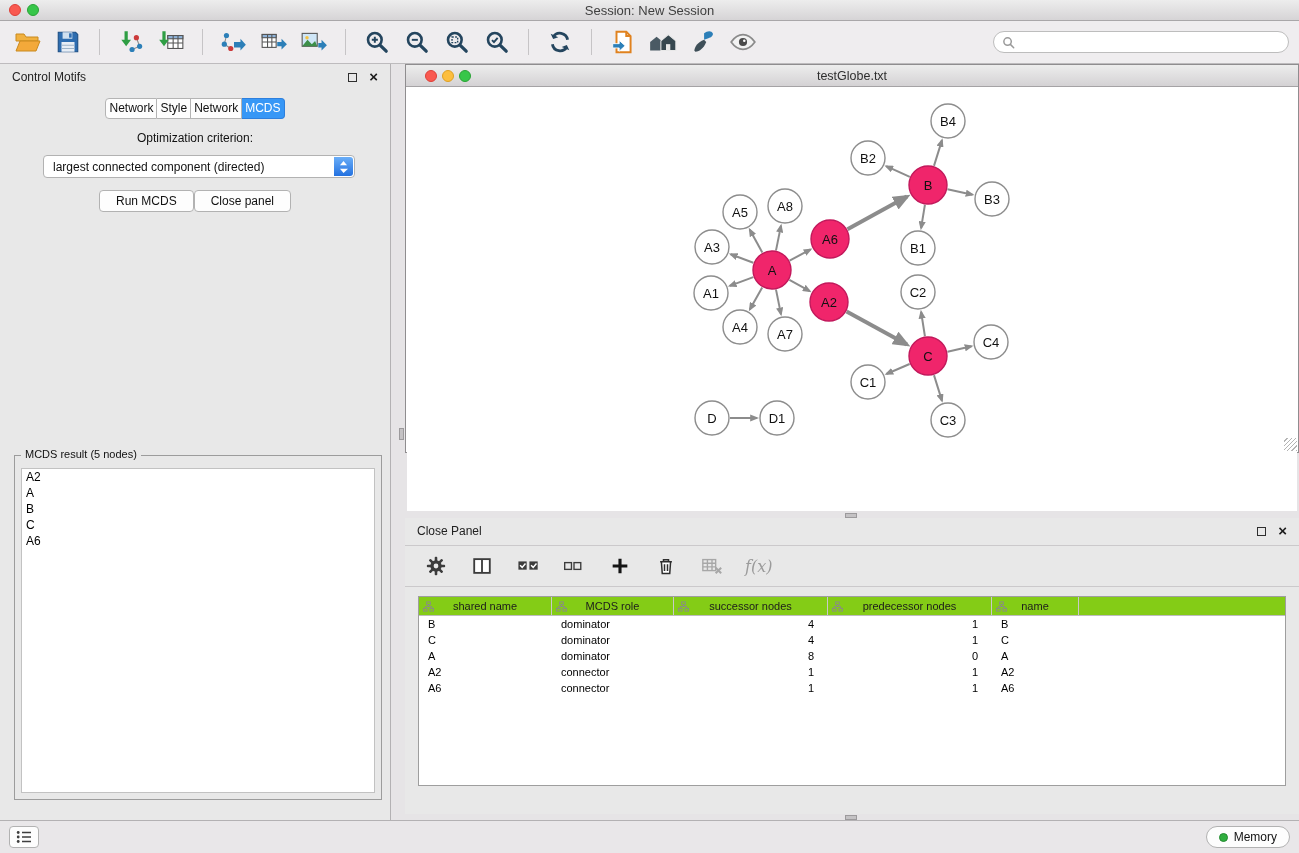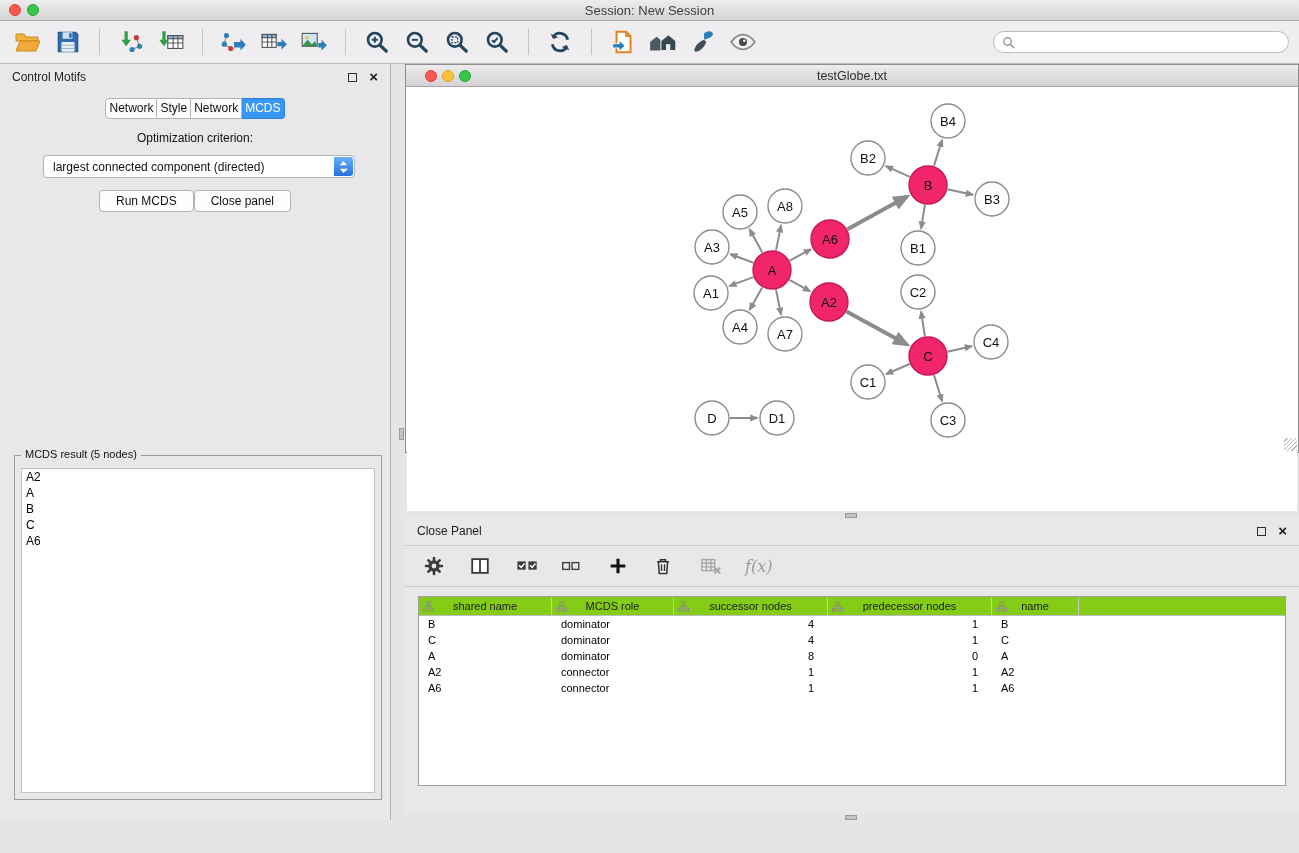--- a/index.html
+++ b/index.html
@@ -56,21 +56,21 @@
   .node-label{font-family:"Liberation Sans",sans-serif;font-size:13px;fill:#111;text-anchor:middle}
   .edge{stroke:#8c8c8c}
   .resize-grip{position:absolute;right:1px;bottom:1px;width:13px;height:13px;background:repeating-linear-gradient(135deg,transparent 0 2px,#b4b4b4 2px 3px)}
   .grip-v{position:absolute;left:399px;top:428px;width:5px;height:12px;background:#c4c2c4;border:1px solid #9c9a9c}
   .grip-h1{position:absolute;left:845px;top:513px;width:12px;height:5px;background:#c4c2c4;border:1px solid #9c9a9c}
   .grip-h2{position:absolute;left:845px;top:815px;width:12px;height:5px;background:#c4c2c4;border:1px solid #9c9a9c}
 
   
   .table-panel{position:absolute;left:405px;top:518px;width:894px;height:296px;background:#e8e8e8}
   .tp-toolbar{position:absolute;top:27px;left:0;right:0;height:42px;border-top:1px solid #cbc9cb;border-bottom:1px solid #cbc9cb;display:flex;align-items:center;padding-left:18px;gap:20px}
-  .tp-btn{display:flex;align-items:center;height:30px;min-width:26px}
+  .tp-btn{display:flex;align-items:center;justify-content:center;height:30px;min-width:26px}
   .fx{font-family:"DejaVu Serif",serif;font-style:italic;color:#9b9b9b;font-size:16px}
   .table-wrap{position:absolute;left:13px;top:78px;width:868px;height:190px;background:#fff;border:1px solid #9e9e9e;overflow:hidden}
   .table-header{display:flex;height:19px;background:#84cc16;border-bottom:1px solid #bdbdbd;font-size:11px}
   .th{position:relative;display:flex;align-items:center;justify-content:center;border-right:1px solid #c9c9c9;color:#1c1c1c;overflow:hidden}
   .th .cticon{position:absolute;left:4px;top:4px}
   .th-fill{flex:1}
   .trow{display:flex;height:16px;font-size:11px;align-items:center;color:#000}
   .td{padding:0 9px;overflow:hidden;white-space:nowrap}
   .td.num{text-align:right;padding-right:14px}
   .btab-bar{position:absolute;top:270px;left:0;width:100%;display:flex;justify-content:center}
@@ -548,14 +548,32 @@
             <div class="td" style="width: 133px;">A6</div>
             <div class="td" style="width: 122px;">connector</div>
             <div class="td num" style="width: 154px;">1</div>
             <div class="td num" style="width: 164px;">1</div>
             <div class="td" style="width: 87px;">A6</div>
           </div>
         </div>
     </div>
   </div>
 
+  <div class="statusbar">
+    <div class="status-left-btn">
+      <svg width="16" height="14" viewBox="0 0 16 14">
+        <g fill="#3e3e3e">
+            <circle cx="2.2" cy="2.5" r="1.4"></circle>
+            <circle cx="2.2" cy="7" r="1.4"></circle>
+            <circle cx="2.2" cy="11.5" r="1.4"></circle>
+          </g>
+        <g stroke="#3e3e3e" stroke-width="1.6">
+            <path d="M6 2.5h9M6 7h9M6 11.5h9"></path>
+          </g>
+      </svg>
+    </div>
+    <div class="memory-btn">
+      <span class="memory-dot"></span>
+      <span>Memory</span>
+    </div>
+  </div>
 
 </div>
 
 </body></html>

